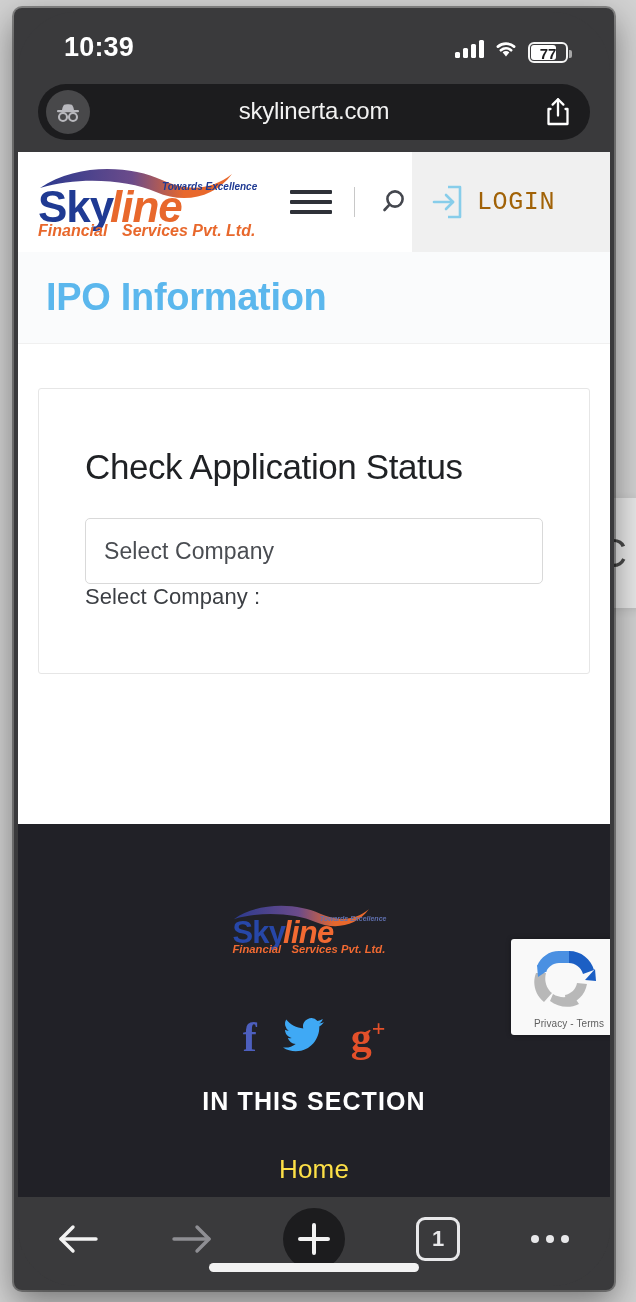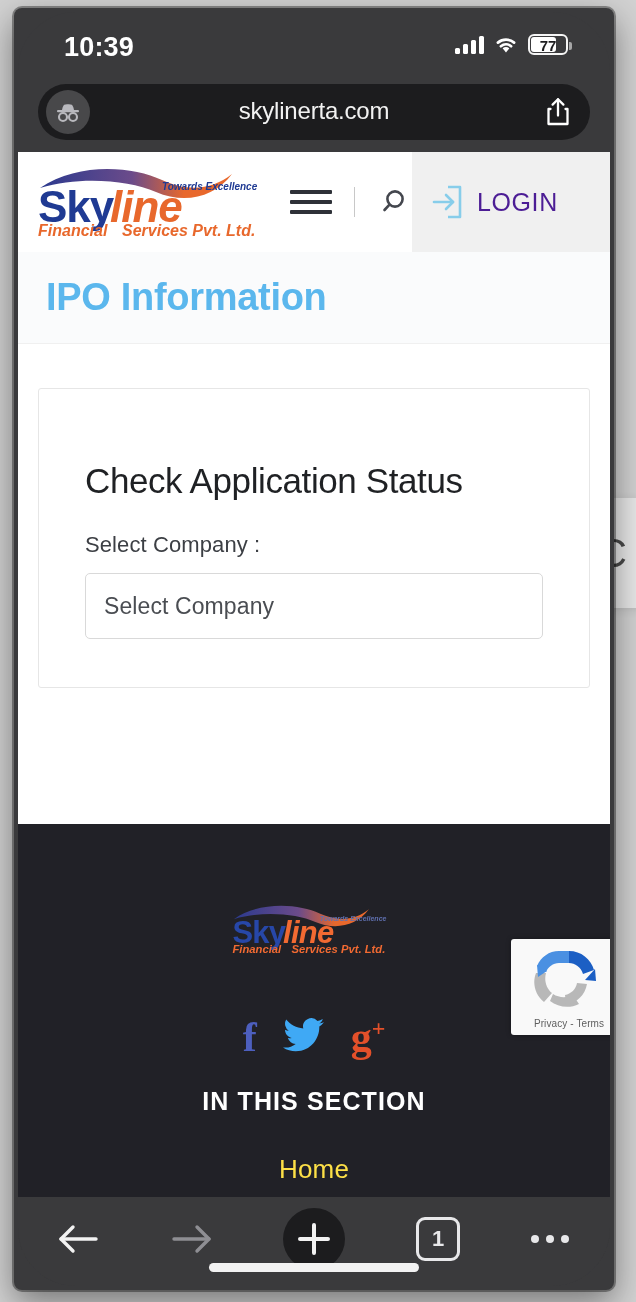--- a/index.html
+++ b/index.html
@@ -99,20 +99,21 @@
   .cell-bars i:nth-child(2) { height: 10px; }
   .cell-bars i:nth-child(3) { height: 14px; }
   .cell-bars i:nth-child(4) { height: 18px; }
   #wifi-icon svg { display: block; }
   #battery {
     position: relative;
     width: 40px; height: 21px;
     border: 2px solid rgba(255,255,255,0.95);
     border-radius: 6px;
     background: transparent;
+    margin-top: 8px;
   }
   #battery::after {
     content: "";
     position: absolute;
     right: -6px; top: 6px;
     width: 3px; height: 8px;
     background: rgba(255,255,255,0.55);
     border-radius: 0 2px 2px 0;
   }
   #battery-fill {
@@ -217,22 +218,23 @@
     width: 198px;
     background: #f0f0f0;
     display: flex;
     align-items: center;
     justify-content: flex-start;
     gap: 13px;
     padding-left: 18px;
   }
   #login-label {
     font-size: 25px;
-    color: #4c1d95;
+    color: #a16207;
     letter-spacing: 0.6px;
+    font-family: Liberation Mono, monospace;
   }
 
   
   #title-band {
     background: #fafbfc;
     height: 92px;
     display: flex;
     align-items: center;
     padding-left: 28px;
     border-bottom: 1px solid #f0f0f0;
@@ -247,21 +249,21 @@
   
   #main-content {
     background: #ffffff;
     padding: 44px 20px 0 20px;
     height: 520px;
   }
   #status-card {
     border: 1px solid #e6e6e6;
     border-radius: 3px;
     background: #fff;
-    padding: 70px 46px 48px 46px;
+    padding: 56px 46px 48px 46px;
   }
   #card-heading {
     font-size: 35px;
     font-weight: normal;
     color: #1f2124;
     line-height: 1.24;
     letter-spacing: -0.4px;
     margin-bottom: 30px;
   }
   #select-label {
@@ -517,24 +519,24 @@
           </div>
         </div>
 
         <div id="title-band">
           <h1 id="page-title">IPO Information</h1>
         </div>
 
         <div id="main-content">
           <div id="status-card">
             <h2 id="card-heading">Check Application Status</h2>
-            <div id="select-label">Select Company :</div>
             <div id="company-select">
               <span>Select Company</span>
             </div>
+            <div id="select-label">Select Company :</div>
           </div>
         </div>
 
         <div id="site-footer">
           <div id="footer-logo">
             <svg width="166" height="54" viewBox="0 0 236 76">
               <defs>
                 <linearGradient id="swoosh2" x1="0" y1="0" x2="1" y2="0">
                   <stop offset="0%" stop-color="#2b3a8f"></stop>
                   <stop offset="48%" stop-color="#6b4b8a"></stop>

